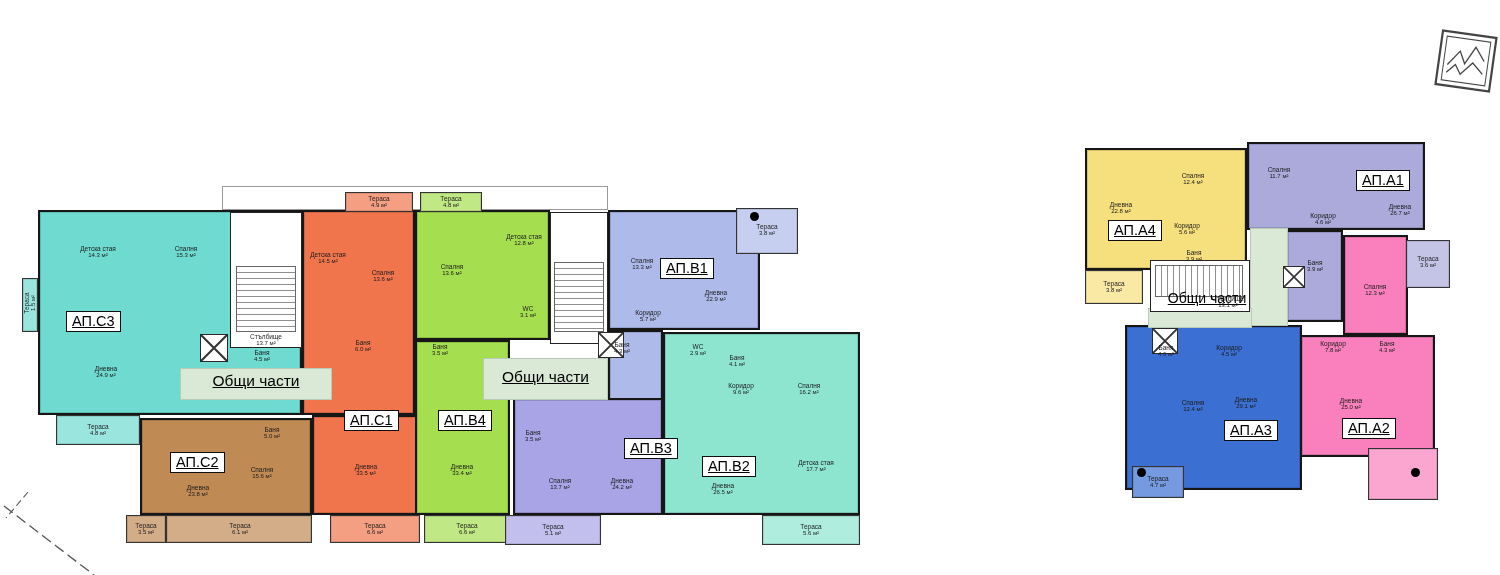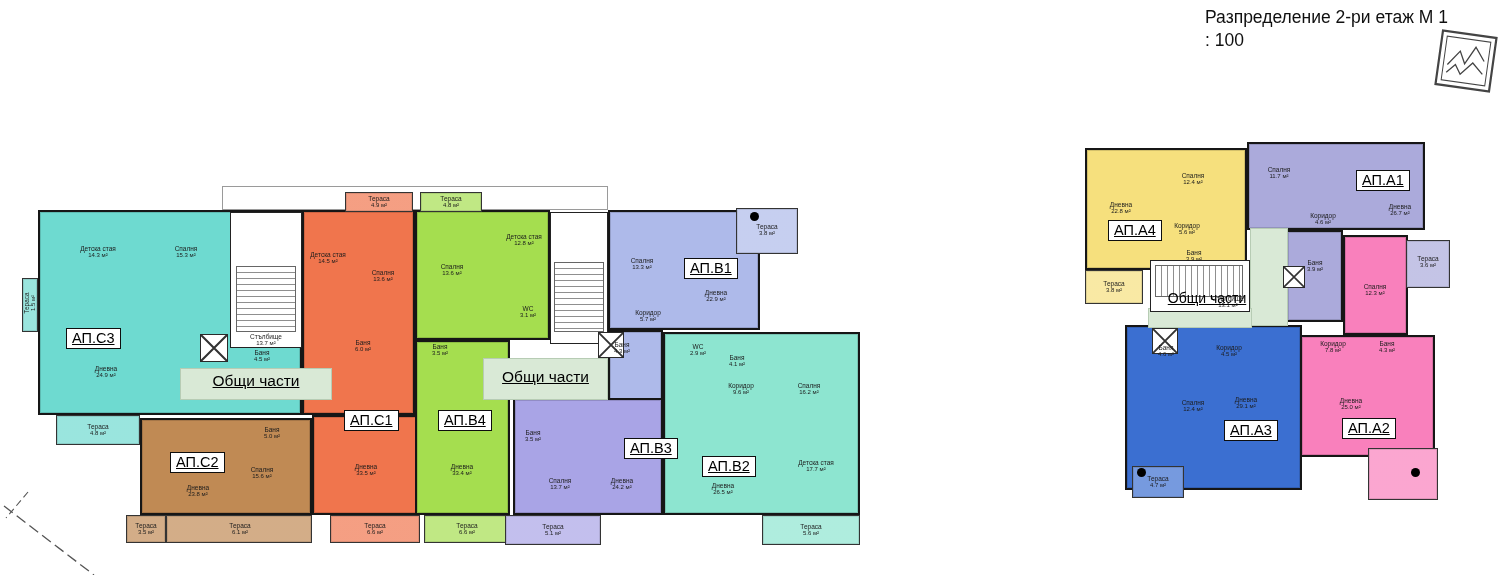--- a/index.html
+++ b/index.html
@@ -31,21 +31,20 @@
   .dot{position:absolute;width:9px;height:9px;background:#000;border-radius:50%;z-index:4;}
   .parapet{position:absolute;border:1px solid #9a9a9a;background:#fff;z-index:0;box-sizing:border-box;}
   .overlay{position:absolute;left:0;top:0;z-index:7;pointer-events:none;}
   .logo{position:absolute;left:1436px;top:28px;width:60px;height:66px;transform:rotate(8deg);z-index:7;}
 </style>
 </head>
 <body>
 
 <div class="canvas">
 
-  <div class="title">Разпределение 2-ри етаж М 1 : 100</div>
   <svg class="logo" viewBox="0 0 60 60">
     <rect x="3" y="3" width="54" height="54" fill="none" stroke="#444" stroke-width="2.2"></rect>
     <rect x="8" y="8" width="44" height="44" fill="none" stroke="#444" stroke-width="1"></rect>
     <path d="M12 36 L23 21 L29 33 L38 15 L48 28 M12 44 L20 35 L26 44 L37 31 L48 41" fill="none" stroke="#444" stroke-width="1.3"></path>
   </svg>
 
   <div class="parapet" style="left:222px;top:186px;width:386px;height:24px"></div>
 
   <div class="apt" style="left: 38px; top: 210px; width: 264px; height: 205px; background-color: rgb(110, 218, 208);"></div>
   <div class="ter" style="left: 22px; top: 278px; width: 16px; height: 54px; background-color: rgb(110, 218, 208);"></div>
@@ -92,24 +91,24 @@
     </div>
   <div class="strip" style="left:180px;top:368px;width:152px;height:32px"></div>
   <div class="strip" style="left:483px;top:358px;width:125px;height:42px"></div>
   <div class="common" style="left:182px;top:372px;width:148px">Общи части</div>
   <div class="common" style="left:483px;top:368px;width:125px">Общи части</div>
   <div class="room" style="left:266px;top:340px">
     <span class="n">Стълбище</span>
     <span class="a">13.7 м²</span>
   </div>
 
-  <div class="aptlab" style="left:66px;top:328px">АП.С3</div>
+  <div class="aptlab" style="left:66px;top:311px">АП.С3</div>
   <div class="aptlab" style="left:344px;top:410px">АП.С1</div>
   <div class="aptlab" style="left:438px;top:410px">АП.В4</div>
-  <div class="aptlab" style="left:684px;top:258px">АП.В1</div>
+  <div class="aptlab" style="left:660px;top:258px">АП.В1</div>
   <div class="aptlab" style="left:170px;top:452px">АП.С2</div>
   <div class="aptlab" style="left:624px;top:438px">АП.В3</div>
   <div class="aptlab" style="left:702px;top:456px">АП.В2</div>
 
   <div class="room" style="left:98px;top:252px">
       <span class="n">Детска стая</span>
       <span class="a">14.3 м²</span>
     </div>
   <div class="room" style="left:186px;top:252px">
       <span class="n">Спалня</span>

